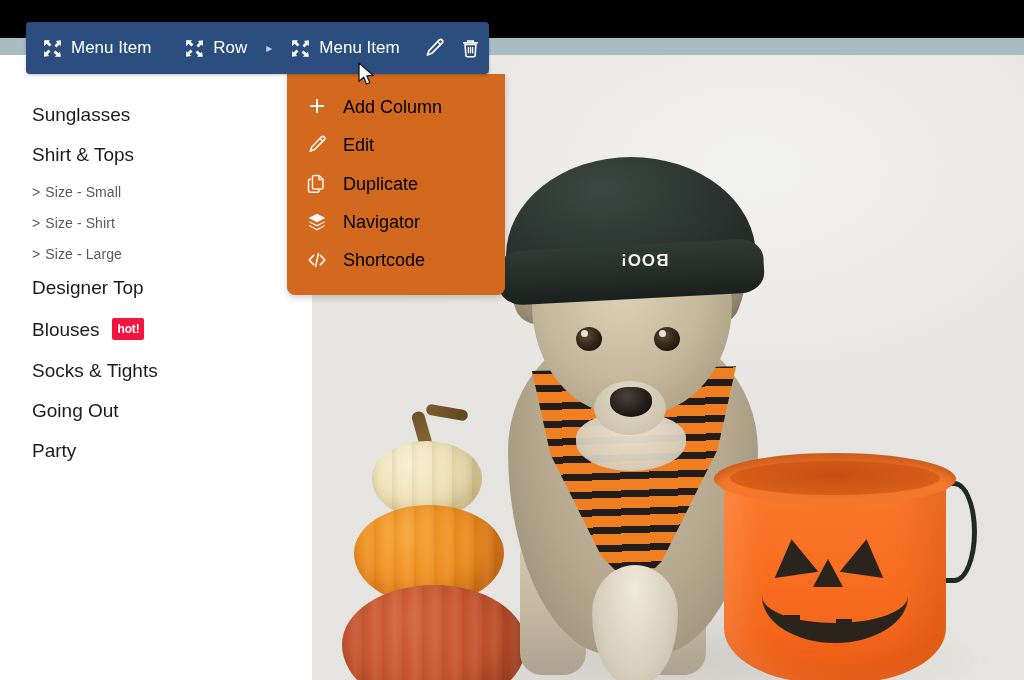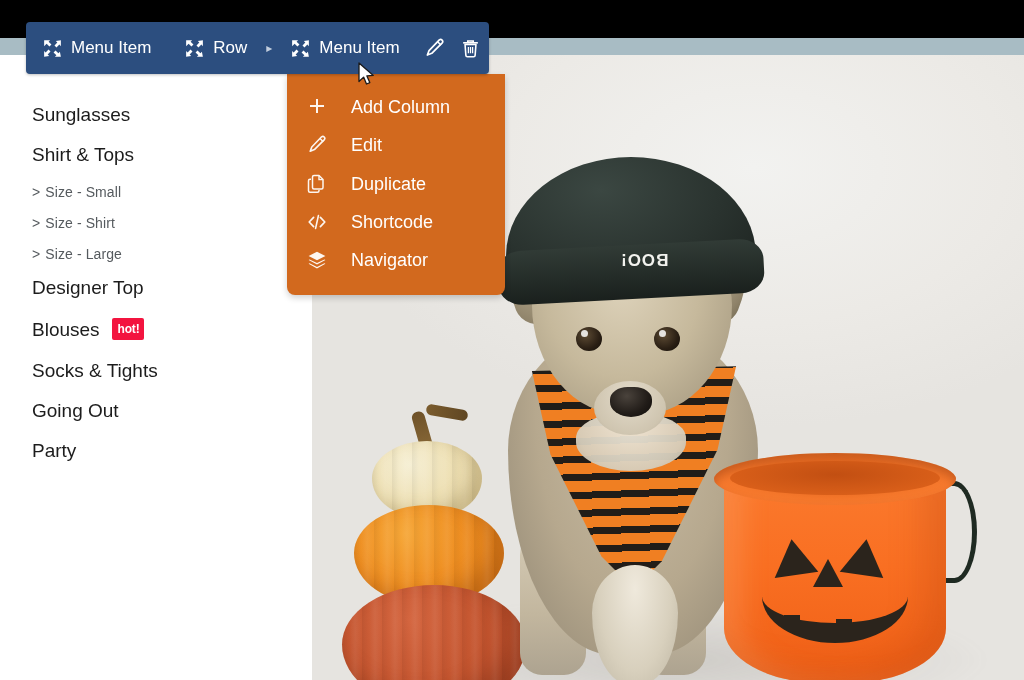--- a/index.html
+++ b/index.html
@@ -350,23 +350,23 @@
     top: 74px;
     width: 218px;
     background: #d2691e;
     border-radius: 0 0 8px 8px;
     padding: 14px 0 16px 0;
     z-index: 19;
     box-shadow: 0 3px 6px rgba(0,0,0,0.18);
   }
   .menu-item {
     display: flex;
-    gap: 22px;
+    gap: 14px;
     padding: 7px 0 7px 18px;
-    color: #ffffff;
+    color: #000000;
     font-size: 18px;
     line-height: 1.35;
     cursor: default;
   }
   .menu-item .mi-icon {
     width: 24px;
     display:flex; align-items:center; justify-content:center;
     flex: 0 0 24px;
   }
   .menu-item .mi-label { white-space: nowrap; }
@@ -521,37 +521,37 @@
           <path d="M4 5.2H3A1.5 1.5 0 0 0 1.5 6.7v10A1.5 1.5 0 0 0 3 18.2h7.5A1.5 1.5 0 0 0 12 16.7v-.8" fill="none" stroke="#fdf6f0" stroke-width="1.5" stroke-linejoin="round"></path>
         </svg>
       </span>
       <span class="mi-label">Duplicate</span>
     </div>
 
 
     <div class="menu-item">
       <span class="mi-icon">
         <svg width="20" height="20" viewBox="0 0 20 20">
+          <path d="M10 1.8l8.4 4.2L10 10.2 1.6 6z" fill="#fdf6f0"></path>
+          <path d="M2.6 9.4L10 13.1l7.4-3.7 1 .5L10 14.6 1.6 9.9z" fill="#fdf6f0"></path>
+          <path d="M2.6 13.2L10 16.9l7.4-3.7 1 .5L10 18.4 1.6 13.7z" fill="#fdf6f0"></path>
+        </svg>
+      </span>
+      <span class="mi-label">Navigator</span>
+    </div>
+
+    <div class="menu-item">
+      <span class="mi-icon">
+        <svg width="20" height="20" viewBox="0 0 20 20">
           <path d="M6.6 5.4L2.2 10l4.4 4.6" fill="none" stroke="#fdf6f0" stroke-width="1.7" stroke-linecap="round" stroke-linejoin="round"></path>
           <path d="M13.4 5.4L17.8 10l-4.4 4.6" fill="none" stroke="#fdf6f0" stroke-width="1.7" stroke-linecap="round" stroke-linejoin="round"></path>
           <path d="M11.4 3.6L8.6 16.4" stroke="#fdf6f0" stroke-width="1.6" stroke-linecap="round"></path>
         </svg>
       </span>
       <span class="mi-label">Shortcode</span>
-    </div>
-
-    <div class="menu-item">
-      <span class="mi-icon">
-        <svg width="20" height="20" viewBox="0 0 20 20">
-          <path d="M10 1.8l8.4 4.2L10 10.2 1.6 6z" fill="#fdf6f0"></path>
-          <path d="M2.6 9.4L10 13.1l7.4-3.7 1 .5L10 14.6 1.6 9.9z" fill="#fdf6f0"></path>
-          <path d="M2.6 13.2L10 16.9l7.4-3.7 1 .5L10 18.4 1.6 13.7z" fill="#fdf6f0"></path>
-        </svg>
-      </span>
-      <span class="mi-label">Navigator</span>
     </div>
 
   </div>
 
   <div class="toolbar">
 
     <div class="tb-item">
       <span class="tb-icon">
         <svg width="19" height="19" viewBox="0 0 20 20">
           <path d="M1.2 1.2h6.3L5.9 2.8l3 3-2.1 2.1-3-3L1.2 7.5z" fill="#ffffff"></path>

